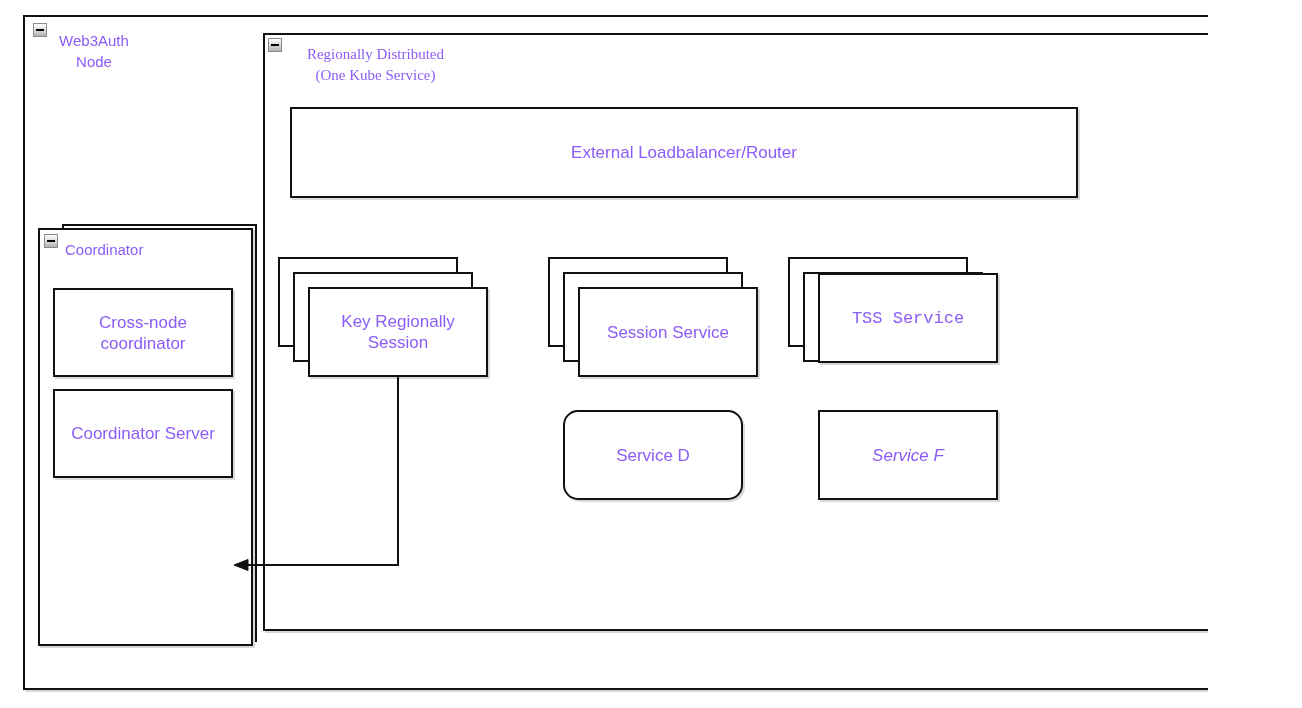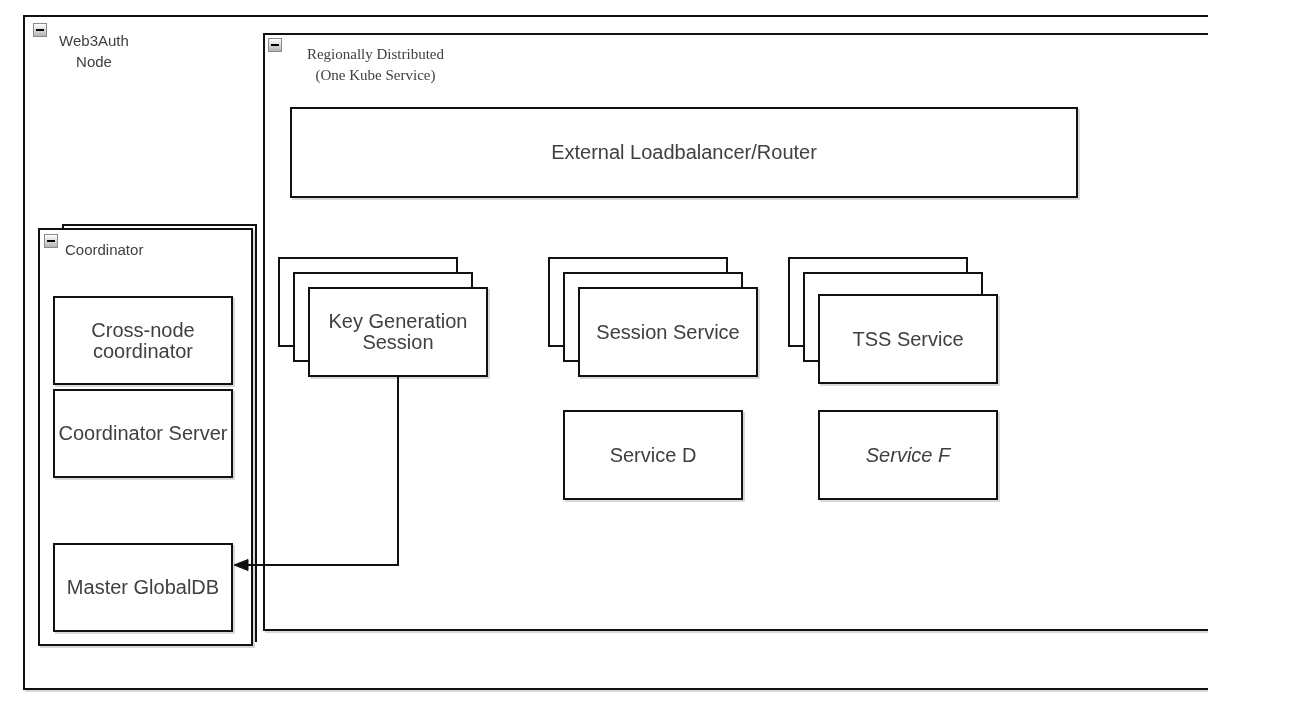--- a/index.html
+++ b/index.html
@@ -1,26 +1,26 @@
 <!DOCTYPE html>
 <html><head>
 <meta charset="utf-8">
 <style>
   html,body{margin:0;padding:0;background:#ffffff;}
   .canvas{
     position:relative;width:1208px;height:708px;background:#ffffff;overflow:hidden;
-    font-family:"Liberation Sans", sans-serif;color:#404040;
+    font-family:"Liberation Sans", sans-serif;color:#8b5cf6;
   }
   .box{
     position:absolute;box-sizing:border-box;background:#ffffff;border:2px solid #111;
   }
   .container-box{box-shadow:2px 2px 0 #d7d7d7;}
   .node{
     display:flex;align-items:center;justify-content:center;text-align:center;
-    font-size:20px;line-height:21px;box-shadow:2px 2px 0 #d9d9d9;
+    font-size:17px;line-height:21px;box-shadow:2px 2px 0 #d9d9d9;
   }
   .panel{box-shadow:none;}
   .label{
     position:absolute;font-size:15px;line-height:21px;white-space:nowrap;
   }
   .label.center{text-align:center;white-space:normal;}
   .collapse-icon{
     position:absolute;width:14px;height:14px;box-sizing:border-box;
     border:1px solid #8a8a8a;background:linear-gradient(#ffffff, #b4b4b4);
     display:flex;align-items:center;justify-content:center;
@@ -53,65 +53,62 @@
   </div>
 
   <div class="box node" style="left:290px;top:107px;width:788px;height:91px;">
     <span>External Loadbalancer/Router</span>
   </div>
 
   <div class="box panel" style="left:278px;top:257px;width:180px;height:90px;"></div>
   <div class="box panel" style="left:293px;top:272px;width:180px;height:90px;"></div>
   <div class="box node two-line" style="left:308px;top:287px;width:180px;height:90px;">
     <div>
-      <span>Key Generation</span>
+      <span>Key Regionally</span>
       <span>Session</span>
     </div>
   </div>
 
   <div class="box panel" style="left:548px;top:257px;width:180px;height:90px;"></div>
   <div class="box panel" style="left:563px;top:272px;width:180px;height:90px;"></div>
   <div class="box node" style="left:578px;top:287px;width:180px;height:90px;text-align:right;">
     <span>Session Service</span>
   </div>
 
   <div class="box panel" style="left:788px;top:257px;width:180px;height:90px;"></div>
   <div class="box panel" style="left:803px;top:272px;width:180px;height:90px;"></div>
-  <div class="box node" style="left:818px;top:294px;width:180px;height:90px;">
+  <div class="box node" style="left:818px;top:273px;width:180px;height:90px;font-family:Liberation Mono, monospace;">
     <span>TSS Service</span>
   </div>
 
-  <div class="box node" style="left:563px;top:410px;width:180px;height:90px;">
+  <div class="box node" style="left:563px;top:410px;width:180px;height:90px;border-radius:15px;">
     <span>Service D</span>
   </div>
 
   <div class="box node" style="left:818px;top:410px;width:180px;height:90px;font-style:italic;">
     <span>Service F</span>
   </div>
 
   <div class="box panel" style="left:62px;top:224px;width:195px;height:418px;"></div>
   <div class="box container-box" style="left:38px;top:228px;width:215px;height:418px;"></div>
   <span class="collapse-icon" style="left:44px;top:234px;">
     <span class="minus-glyph"></span>
   </span>
   <div class="label" style="left:65px;top:239px;">Coordinator</div>
 
-  <div class="box node two-line" style="left:53px;top:296px;width:180px;height:89px;">
+  <div class="box node two-line" style="left:53px;top:288px;width:180px;height:89px;">
     <div>
       <span>Cross-node</span>
       <span>coordinator</span>
     </div>
   </div>
 
   <div class="box node" style="left:53px;top:389px;width:180px;height:89px;">
     <span>Coordinator Server</span>
   </div>
 
-  <div class="box node" style="left:53px;top:543px;width:180px;height:89px;">
-    <span>Master GlobalDB</span>
-  </div>
 
   <svg class="edge-layer" viewBox="0 0 1302 708">
     <polyline points="398,377 398,565 247,565" fill="none" stroke="#111" stroke-width="2"></polyline>
     <polygon points="234,565 248,559.5 248,570.5" fill="#111" stroke="#111"></polygon>
   </svg>
 
 </div>
 
 </body></html>

